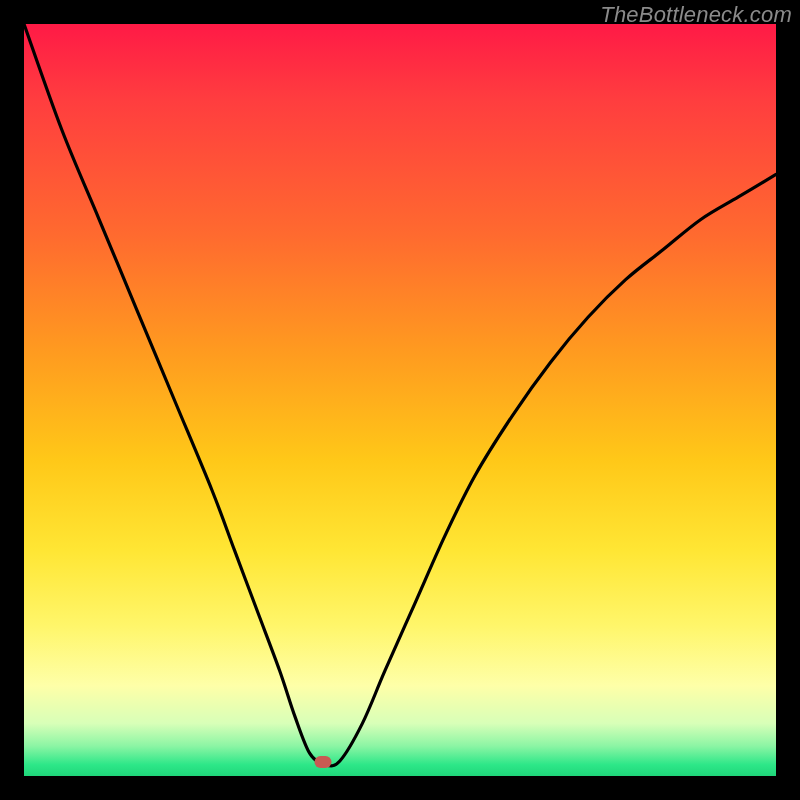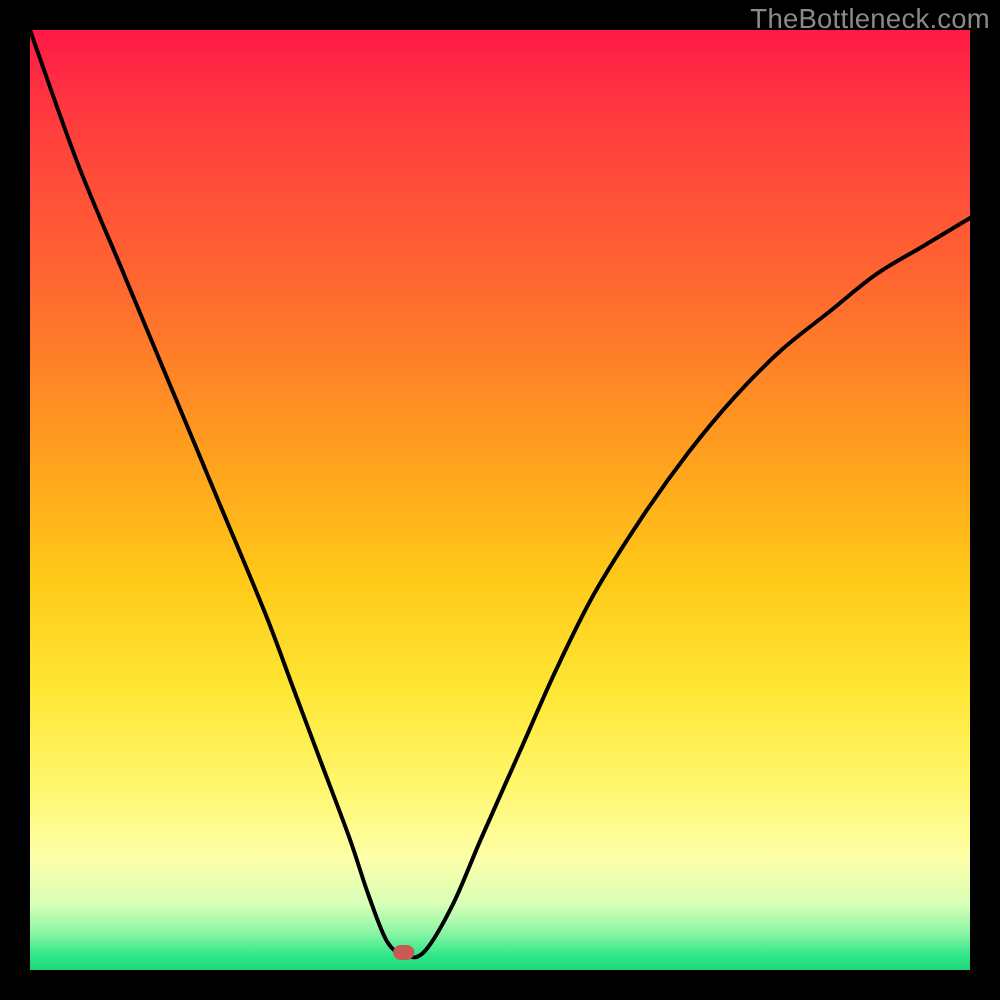--- a/index.html
+++ b/index.html
@@ -11,20 +11,21 @@
     overflow: hidden;
     font-family: Arial, Helvetica, sans-serif;
   }
   .frame {
     position: absolute;
     left: 0;
     top: 0;
     width: 800px;
     height: 618px;
     background: #000;
+    font-style: italic;
   }
   .plot {
     position: absolute;
     left: 24px;
     top: 24px;
     width: 752px;
     height: 752px;
     
     background: linear-gradient(to bottom,
       #ff1a46 0%,

